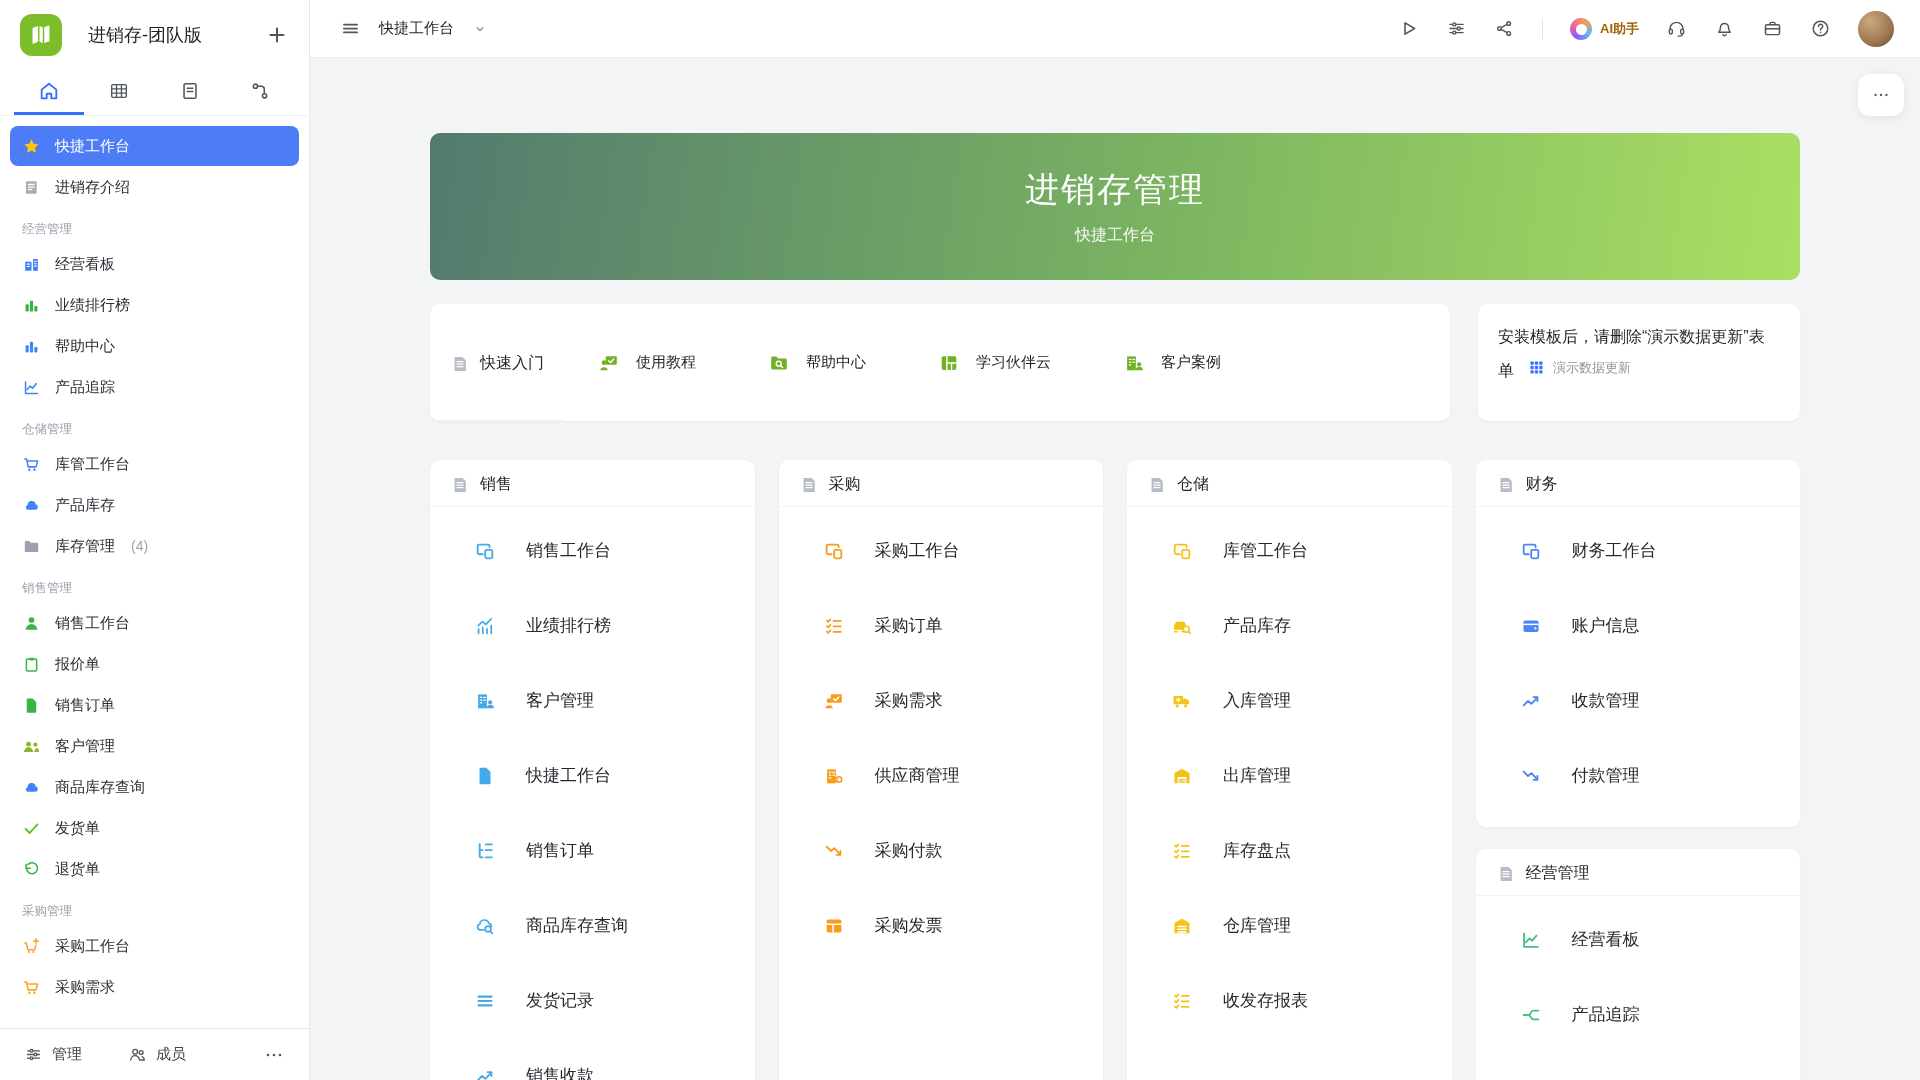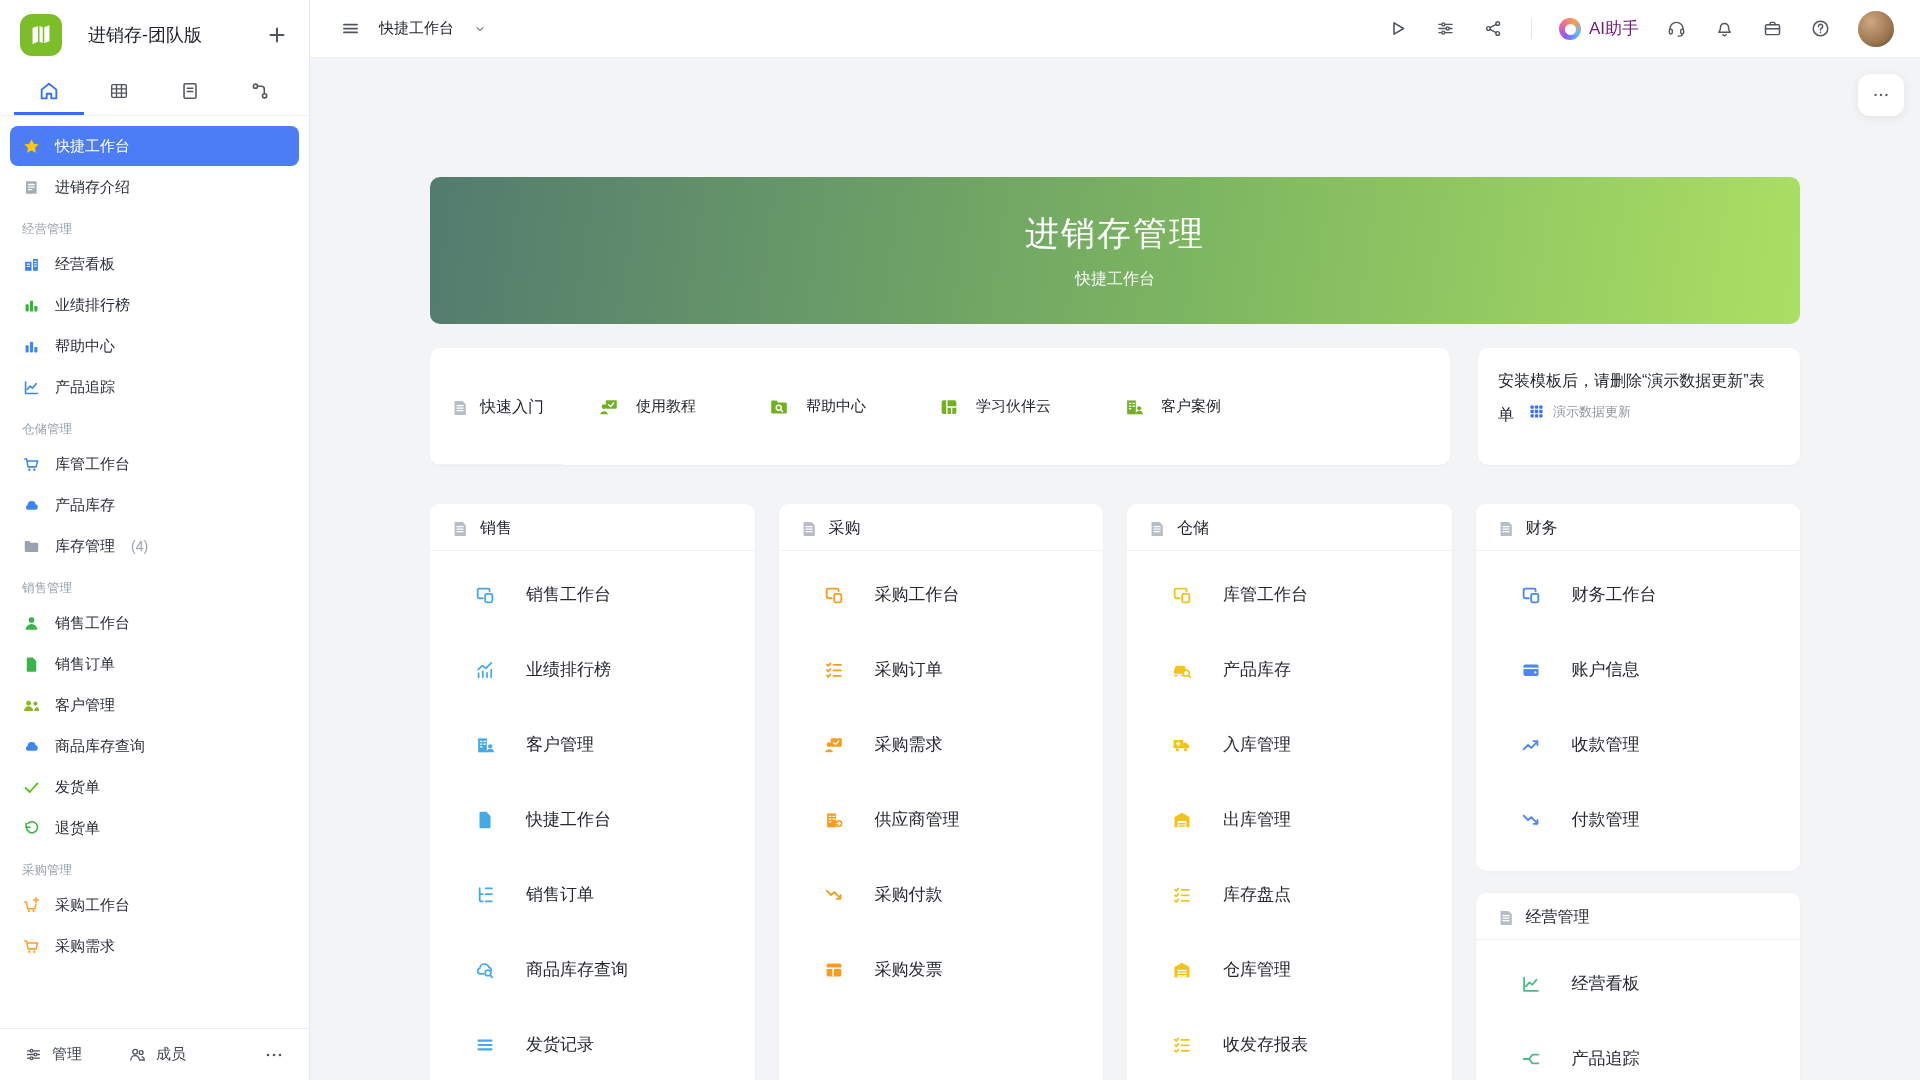--- a/index.html
+++ b/index.html
@@ -40,36 +40,36 @@
   .main { flex:1; display:flex; flex-direction:column; min-width:0; }
   .topbar { height:58px; background:#fff; border-bottom:1px solid #ebedf0; display:flex;
     align-items:center; padding:0 26px 0 30px; }
   .tb-left { display:flex; align-items:center; gap:18px; cursor:pointer; }
   .tb-burger { width:21px; height:21px; color:#51565d; }
   .tb-title { font-size:15px; }
   .tb-caret { width:16px; height:16px; color:#7a7f88; }
   .tb-right { margin-left:auto; display:flex; align-items:center; gap:27px; color:#51565d; }
   .tb-icon { width:21px; height:21px; position:relative; cursor:pointer; }
   .tb-divider { width:1px; height:20px; background:#e3e5e8; }
-  .ai-pill { display:flex; align-items:center; gap:8px; font-size:17px; color:#701a75; cursor:pointer; }
+  .ai-pill { display:flex; align-items:center; gap:8px; font-size:13px; color:#a16207; cursor:pointer;font-weight:bold; }
   .ai-logo { width:22px; height:22px; border-radius:50%; position:relative;
     background:conic-gradient(from 210deg,#8a5cf6,#ec6a9c,#f6a04d,#64b5f6,#8a5cf6); }
   .ai-logo::after { content:""; position:absolute; inset:6px 5px 5px 6px; background:#fff; border-radius:50%; }
   .avatar { width:36px; height:36px; border-radius:50%; cursor:pointer;
     background:radial-gradient(circle at 35% 30%,#cfa87e,#9a7550 62%,#5e452e); }
 
   .content { flex:1; background:#f3f4f6; position:relative; overflow:hidden; padding:75px 120px 0; }
   .fab-more { position:absolute; top:16px; right:16px; width:46px; height:42px; background:#fff;
     border-radius:12px; box-shadow:0 2px 10px rgba(31,35,41,.08); display:flex; align-items:center;
     justify-content:center; color:#51565d; cursor:pointer; }
   .fab-more .icbox { width:20px; height:20px; }
 
   .banner { height:147px; border-radius:10px; color:#fff; display:flex; flex-direction:column;
     align-items:center; justify-content:center; gap:12px;
-    background:linear-gradient(98deg,#527b6f 0%,#7cb561 55%,#abdf63 100%);margin-top:44px; }
+    background:linear-gradient(98deg,#527b6f 0%,#7cb561 55%,#abdf63 100%); }
   .banner-title { font-size:34px; font-weight:500; letter-spacing:2px; }
   .banner-sub { font-size:16px; opacity:.95; }
 
   .card { background:#fff; border-radius:10px; box-shadow:0 1px 3px rgba(31,35,41,.04); }
   .row2 { display:flex; gap:28px; margin-top:24px; }
   .quickstart { flex:1; height:117px; display:flex; flex-direction:row; }
   .card-header { display:flex; align-items:center; gap:10px; padding:14px 20px 11px;
     font-size:16px; border-bottom:1px solid #f1f2f4; }
   .doc-ic { width:20px; height:20px; }
   .qs-links { display:flex; align-items:center; flex:1; padding-left:34px; gap:72px; }
@@ -234,20 +234,29 @@
         </div>
         <div class="sb-section">销售管理</div>
         <div class="sb-item">
           <span class="icbox" style="color:#3bb24a">
             <svg viewBox="0 0 24 24" fill="currentColor" stroke="none">
               <circle cx="12" cy="7.6" r="3.6"></circle>
               <path d="M4.6 20a7.4 7.4 0 0 1 14.8 0z"></path>
             </svg>
           </span>
           <span>销售工作台</span>
+        </div>
+        <div class="sb-item">
+          <span class="icbox" style="color:#3bb24a">
+            <svg viewBox="0 0 24 24" fill="none" stroke="currentColor" stroke-linecap="round" stroke-linejoin="round" stroke-width="1.9">
+              <rect x="5.5" y="5.2" width="13" height="15" rx="1.5"></rect>
+              <rect x="9" y="3.4" width="6" height="3.4" rx="1" fill="currentColor" stroke="none"></rect>
+            </svg>
+          </span>
+          <span>报价单</span>
         </div>
         <div class="sb-item">
           <span class="icbox" style="color:#3bb24a">
             <svg viewBox="0 0 24 24" fill="currentColor" stroke="none">
               <path d="M6 4.5A1.5 1.5 0 0 1 7.5 3h6L18 7.5v12a1.5 1.5 0 0 1-1.5 1.5h-9A1.5 1.5 0 0 1 6 19.5z"></path>
             </svg>
           </span>
           <span>销售订单</span>
         </div>
         <div class="sb-item">

